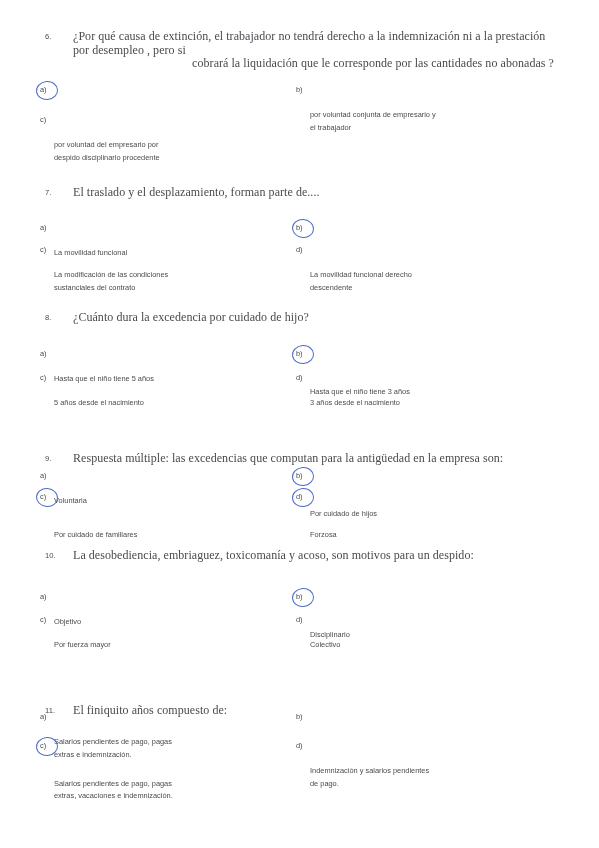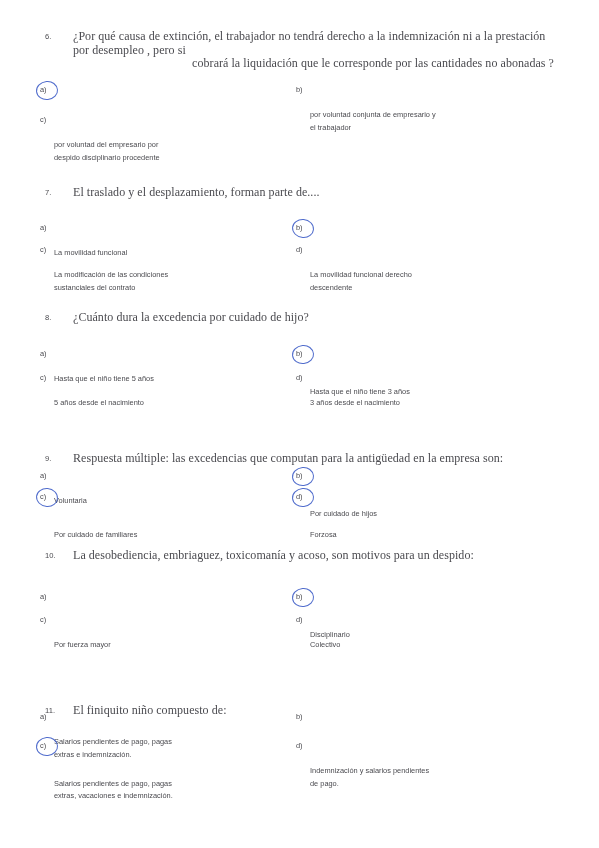--- a/index.html
+++ b/index.html
@@ -209,40 +209,41 @@
 
   <div class="qblock" style="top:549px;">
     <div class="qhead">
       <span class="qnum">10.</span>
       <span class="qtext">La desobediencia, embriaguez, toxicomanía y acoso, son motivos para un despido:</span>
     </div>
   </div>
   <div class="opts">
     <div class="opt col-l" style="top:591px;">
       <span class="lbl">a)</span>
+      <span class="txt">Objetivo</span>
     </div>
     <div class="opt col-r" style="top:591px;">
       <span class="circle"></span>
       <span class="lbl">b)</span>
       <span class="txt">Disciplinario</span>
     </div>
     <div class="opt col-l" style="top:614px;">
       <span class="lbl">c)</span>
       <span class="txt">Por fuerza mayor</span>
     </div>
     <div class="opt col-r" style="top:614px;">
       <span class="lbl">d)</span>
       <span class="txt">Colectivo</span>
     </div>
   </div>
 
   <div class="qblock" style="top:704px;">
     <div class="qhead">
       <span class="qnum">11.</span>
-      <span class="qtext">El finiquito niño compuesto de:</span>
+      <span class="qtext">El finiquito años compuesto de:</span>
     </div>
   </div>
   <div class="opts">
     <div class="opt col-l" style="top:711px;">
       <span class="lbl">a)</span>
       <span class="txt">Salarios pendientes de pago, pagas
 extras e indemnización.</span>
     </div>
     <div class="opt col-r" style="top:711px;">
       <span class="lbl">b)</span>

